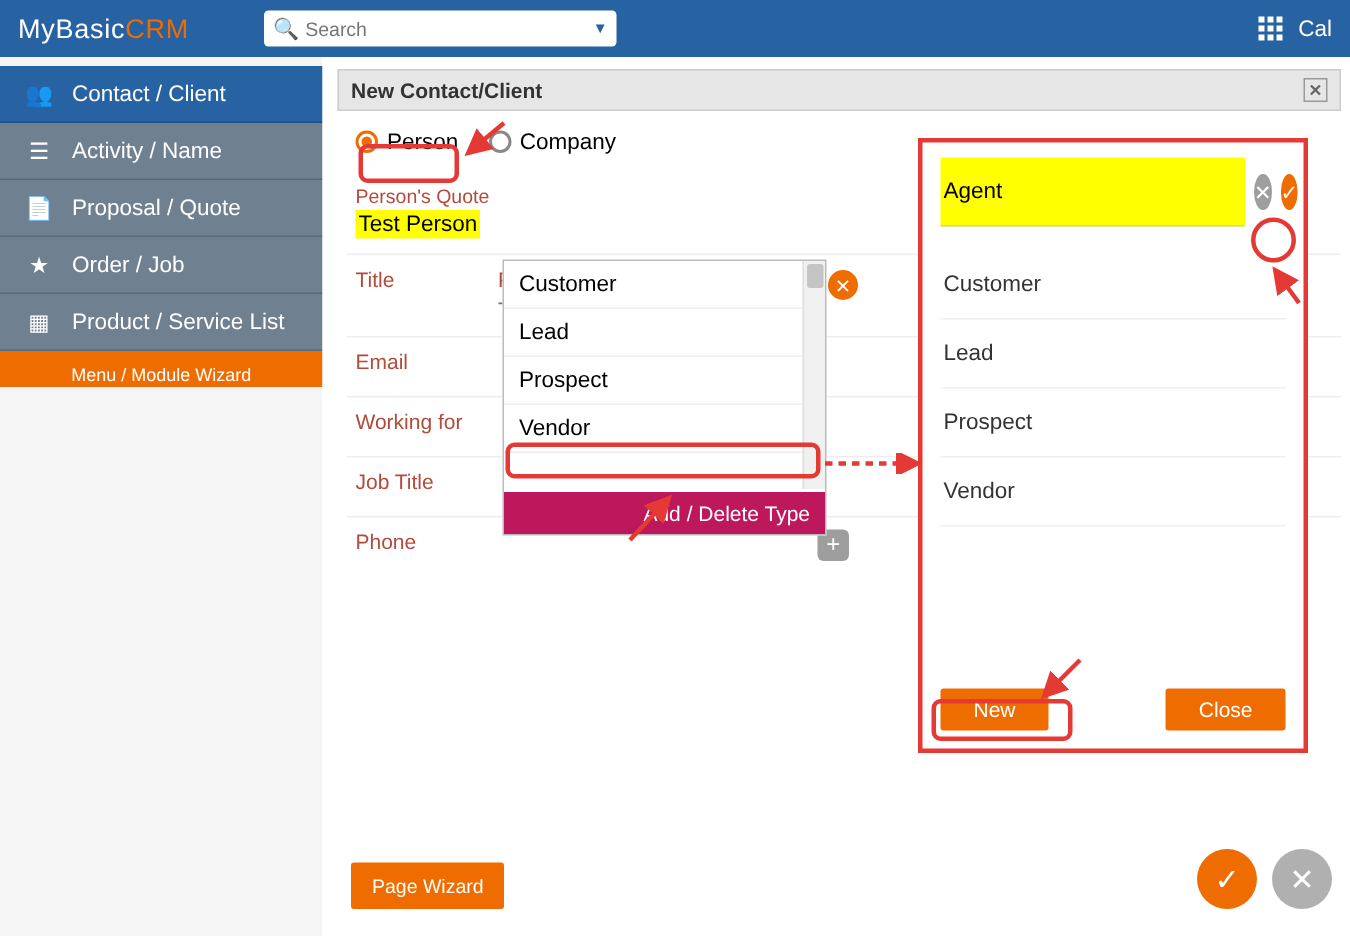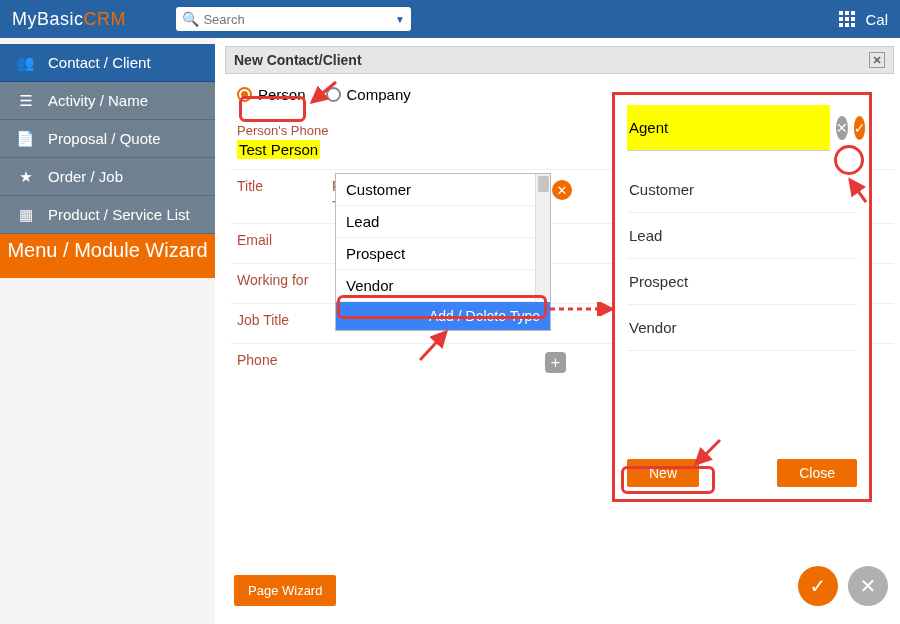--- a/index.html
+++ b/index.html
@@ -18,21 +18,21 @@
   .grid-icon { width: 16px; height: 16px; display: grid; grid-template-columns: repeat(3,4px); grid-template-rows: repeat(3,4px); gap: 2px; }
   .grid-icon span { background: #fff; }
   .cal-link { color: #fff; font-size: 15px; }
 
   
   .layout { display: flex; height: calc(624px - 38px); }
   .sidebar { width: 215px; background: #f5f5f5; padding: 6px 0 0 0; }
   .side-item { display: flex; align-items: center; gap: 12px; padding: 0 16px; height: 38px; font-size: 15px; color: #fff; background: #2762a3; border-bottom: 1px solid #1f4f85; cursor: pointer; }
   .side-item.gray { background: #6f8091; border-bottom: 1px solid #5a6a7a; }
   .side-item .icon { width: 20px; text-align: center; font-size: 15px; }
-  .side-wizard { background: #ef6c00; color: #fff; text-align: center; height: 44px; line-height: 32px; font-size: 20px; cursor: pointer; }
+  .side-wizard { background: #ef6c00; color: #fff; text-align: center; height: 24px; line-height: 32px; font-size: 12px; cursor: pointer; }
 
   
   .main { flex: 1; position: relative; background: #fff; padding: 8px 6px 0 10px; }
   .panel-header { background: #e6e6e6; border: 1px solid #ccc; height: 28px; display: flex; align-items: center; padding: 0 8px; font-size: 14px; font-weight: bold; color: #333; }
   .panel-header .close-x { margin-left: auto; width: 16px; height: 16px; border: 1px solid #999; display: flex; align-items: center; justify-content: center; font-size: 11px; color: #666; cursor: pointer; }
 
   .form-body { padding: 12px 0 0 6px; position: relative; }
   .radio-row { display: flex; align-items: center; gap: 20px; padding-left: 6px; }
   .radio-opt { display: flex; align-items: center; gap: 6px; font-size: 15px; cursor: pointer; }
   .radio-circle { width: 15px; height: 15px; border: 2px solid #888; border-radius: 50%; display: flex; align-items: center; justify-content: center; }
@@ -49,21 +49,21 @@
 
   .ptype-col { position: relative; width: 216px; }
   .ptype-label { color: #b14b3a; font-size: 14px; }
   .ptype-input { width: 100%; border: none; font-size: 14px; color: #aaa; margin-top: 4px; outline: none; }
   .ptype-clear { position: absolute; right: -24px; top: 2px; width: 20px; height: 20px; background: #ef6c00; border-radius: 50%; color: #fff; display: flex; align-items: center; justify-content: center; font-size: 13px; cursor: pointer; }
 
   .dropdown { position: absolute; left: 335px; top: 173px; width: 216px; border: 1px solid #bbb; background: #fff; z-index: 20; }
   .dropdown-item { padding: 7px 10px; font-size: 15px; border-bottom: 1px solid #eee; cursor: pointer; }
   .dropdown-scroll { position: absolute; right: 0; top: 0; bottom: 30px; width: 15px; background: #f0f0f0; border-left: 1px solid #ddd; }
   .dropdown-scroll .thumb { position: absolute; top: 2px; left: 2px; width: 11px; height: 16px; background: #c5c5c5; border-radius: 2px; }
-  .dropdown-footer { background: #3b82f6; color: #fff; text-align: right; padding: 6px 10px; font-size: 14px; cursor: pointer; }
+  .dropdown-footer { background: #be185d; color: #fff; text-align: right; padding: 6px 10px; font-size: 14px; cursor: pointer; margin-top: 26px; }
 
   .phone-plus { width: 21px; height: 21px; background: #9e9e9e; border-radius: 4px; color: #fff; display: flex; align-items: center; justify-content: center; font-size: 16px; margin-left: 213px; cursor: pointer; }
 
   
   .types-modal { position: absolute; left: 612px; top: 92px; width: 260px; height: 410px; background: #fff; border: 3px solid #e53935; z-index: 30; display: flex; flex-direction: column; }
   .types-head { background: #5c7aa3; color: #fff; height: 30px; line-height: 30px; padding: 0 10px; font-size: 14px; }
   .types-body { flex: 1; padding: 10px 12px 0 12px; overflow: hidden; }
   .types-input-row { display: flex; align-items: center; gap: 6px; }
   .types-input { flex: 1; border: none; border-bottom: 1px solid #ccc; outline: none; font-size: 15px; background: #ffff00; padding: 14px 2px; }
   .circle-btn { width: 24px; height: 24px; border-radius: 50%; display: flex; align-items: center; justify-content: center; color: #fff; cursor: pointer; font-size: 14px; }
@@ -156,21 +156,21 @@
           <span class="radio-circle selected"></span>
           <span>Person</span>
         </div>
         <div class="radio-opt">
           <span class="radio-circle"></span>
           <span>Company</span>
         </div>
       </div>
 
       <div class="name-block">
-        <div class="field-label">Person's Phone</div>
+        <div class="field-label">Person's Quote</div>
         <span class="name-value">Test Person</span>
       </div>
 
       <div class="fields-grid">
         <div class="field-row">
           <div class="lbl">Title</div>
           <div class="ptype-col">
             <div class="ptype-label">Person Type</div>
             <input class="ptype-input" placeholder="Type to search" style="">
             <span class="ptype-clear">✕</span>

